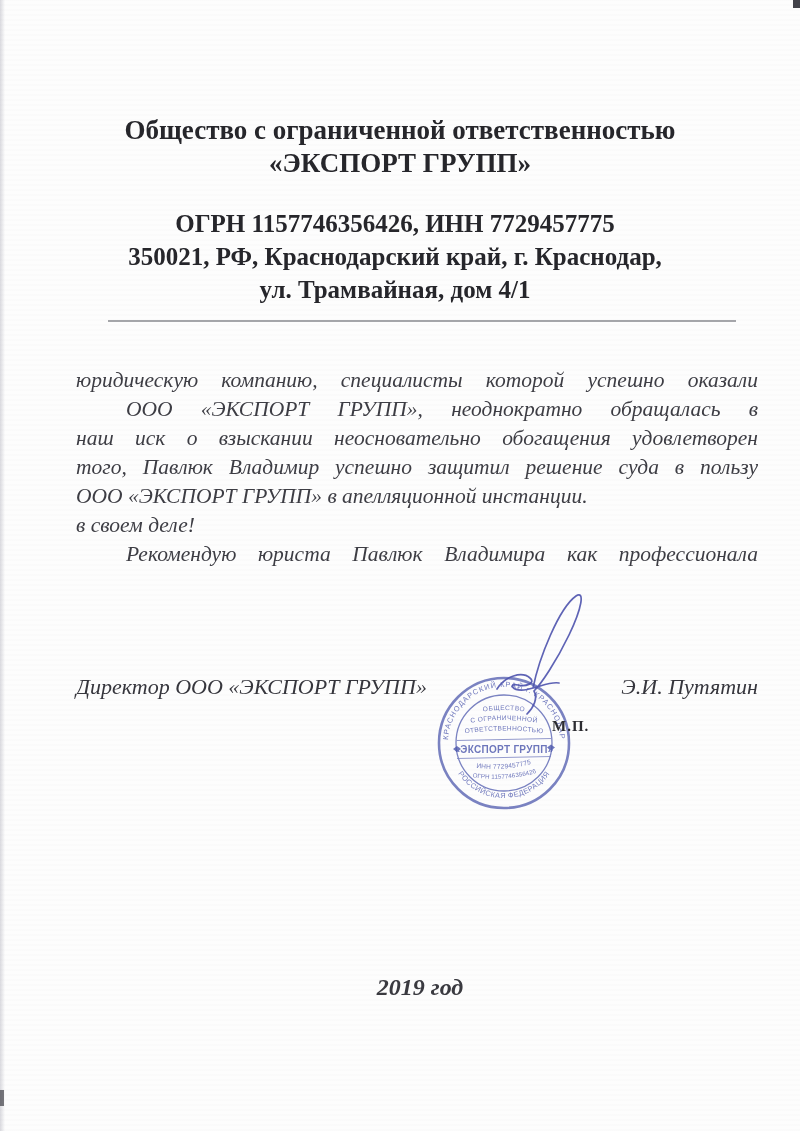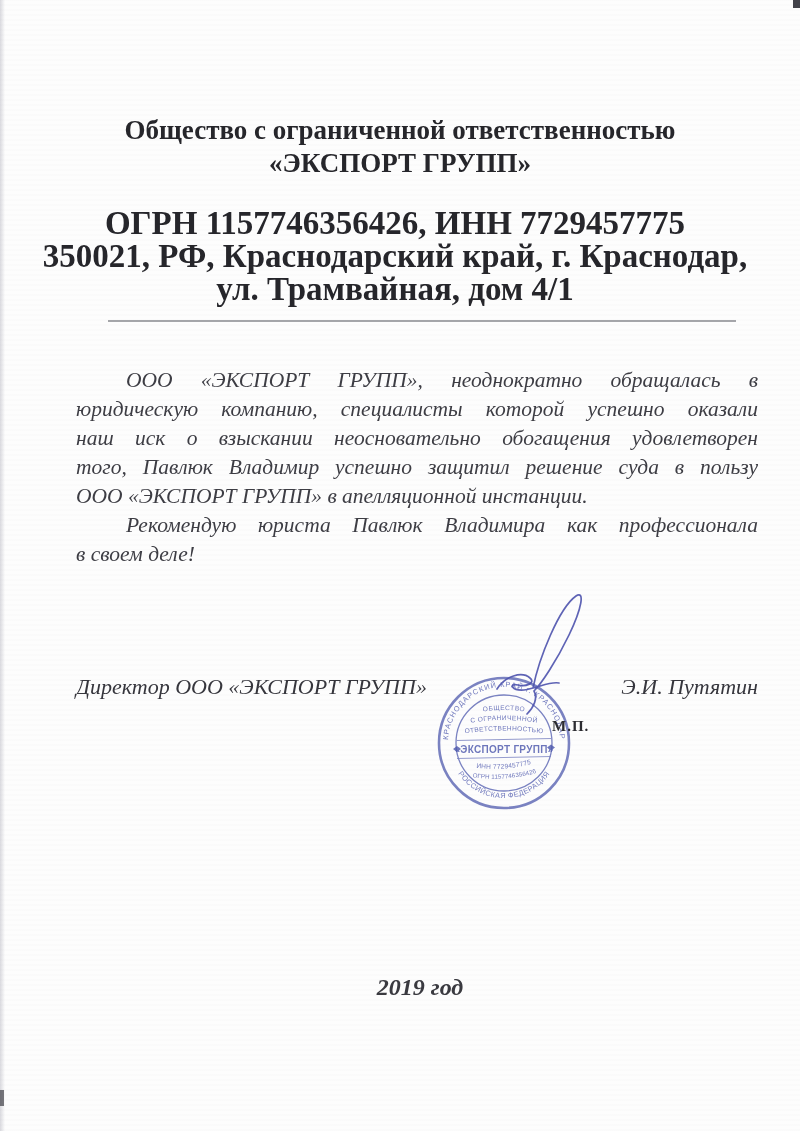--- a/index.html
+++ b/index.html
@@ -18,21 +18,21 @@
   }
   .corner-tr{position:absolute;right:0;top:0;width:7px;height:8px;background:#42424a;}
   .corner-bl{position:absolute;left:0;top:1090px;width:4px;height:16px;background:#4b4b52;opacity:.75;}
 
   .letterhead{
     position:absolute;left:0;top:114px;width:800px;
     text-align:center;font-weight:bold;font-size:27px;line-height:33px;color:#26262b;
   }
   .reg-block{
     position:absolute;left:0;top:207px;width:790px;
-    text-align:center;font-weight:bold;font-size:33px;line-height:33px;color:#26262b;
+    text-align:center;font-weight:bold;font-size:25px;line-height:33px;color:#26262b;
   }
   .rule{
     position:absolute;left:108px;top:320px;width:628px;height:2px;
     background:#8f9095;opacity:.8;
   }
   .letter-body{
     position:absolute;left:76px;top:366px;width:682px;
     font-style:italic;font-size:21.5px;line-height:29px;color:#3d3d44;
   }
   .letter-body .line{text-align:justify;text-align-last:justify;}
@@ -74,27 +74,27 @@
 
   <div class="reg-block">
     <div>ОГРН 1157746356426, ИНН 7729457775</div>
     <div>350021, РФ, Краснодарский край, г. Краснодар,</div>
     <div>ул. Трамвайная, дом 4/1</div>
   </div>
 
   <div class="rule"></div>
 
   <div class="letter-body">
+      <div class="line">юридическую компанию, специалисты которой успешно оказали</div>
       <div class="line indent">ООО «ЭКСПОРТ ГРУПП», неоднократно обращалась в</div>
-      <div class="line">юридическую компанию, специалисты которой успешно оказали</div>
       <div class="line">наш иск о взыскании неосновательно обогащения удовлетворен</div>
       <div class="line">того, Павлюк Владимир успешно защитил решение суда в пользу</div>
       <div class="line end">ООО «ЭКСПОРТ ГРУПП» в апелляционной инстанции.</div>
+      <div class="line end">в своем деле!</div>
       <div class="line indent">Рекомендую юриста Павлюк Владимира как профессионала</div>
-      <div class="line end">в своем деле!</div>
     </div>
 
   <div class="sign-row">
     <span class="director-label">Директор ООО «ЭКСПОРТ ГРУПП»</span>
     <span class="director-name">Э.И. Путятин</span>
   </div>
 
   <svg class="stamp" width="140" height="140" viewBox="0 0 140 140">
     <defs>
       <path id="arcTop" d="M 20.6,96.3 A 56,56 0 1 1 119.4,96.3"></path>

